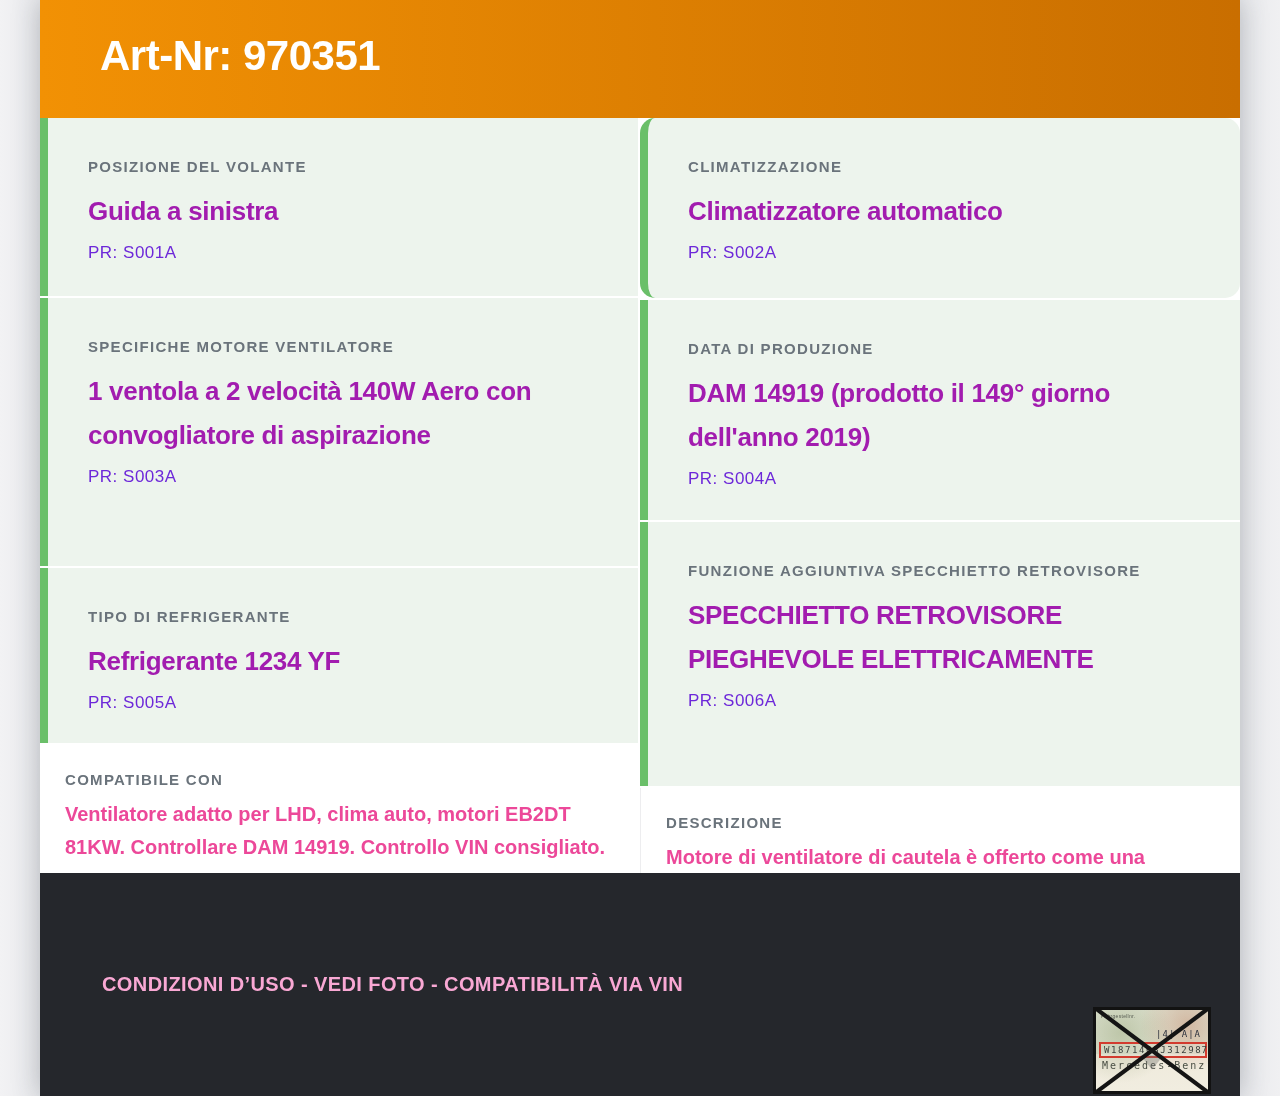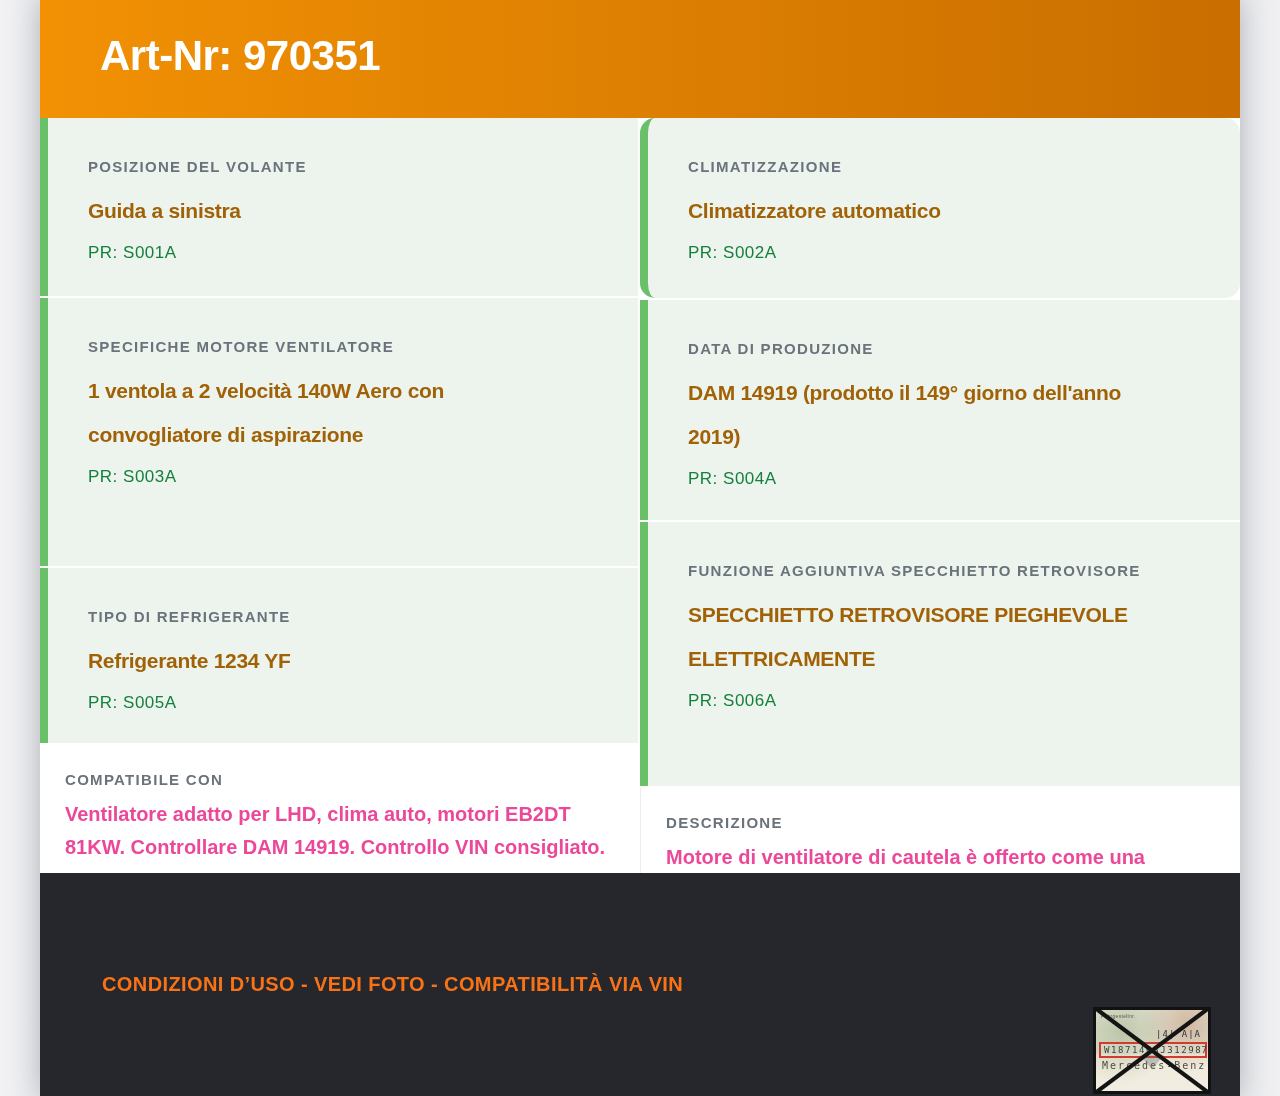--- a/index.html
+++ b/index.html
@@ -35,26 +35,26 @@
   .card.mint {
     background:#edf4ed;
     border-left:8px solid #6abf69;
     padding:40px 38px 0 40px;
   }
   .label {
     font-size:15px; font-weight:700; color:#6a737b;
     letter-spacing:1.3px; margin-bottom:14px;
   }
   .title {
-    font-size:21px; font-weight:700; color:#a16207;
+    font-size:26px; font-weight:700; color:#a21caf;
     line-height:44px; letter-spacing:-0.3px; margin-bottom:10px;
     max-width:480px;
   }
   .title.narrow { max-width:450px; }
-  .pr { font-size:17px; color:#15803d; letter-spacing:0.5px; }
+  .pr { font-size:17px; color:#6d28d9; letter-spacing:0.5px; }
 
   
   .col-left  .card:nth-child(1){ height:178px; }
   .col-left  .card:nth-child(2){ height:268px; }
   .col-left  .card:nth-child(3){ height:175px; }
   .col-left  .card:nth-child(4){ flex:1; }
   .col-right .card:nth-child(1){ height:180px;border-radius:15px; }
   .col-right .card:nth-child(2){ height:220px; }
   .col-right .card:nth-child(3){ height:264px; }
   .col-right .card:nth-child(4){ height:96px; }
@@ -81,21 +81,21 @@
   .cond-text { font-size:21px; color:#6b7280; }
 
   
   .footer {
     flex:1; position:relative;
     background:#25272c;
     display:flex; align-items:center;
     padding-left:62px;
   }
   .footer-text {
-    color:#f97316; font-size:20px; font-weight:700; letter-spacing:0.4px;
+    color:#f9a8d4; font-size:20px; font-weight:700; letter-spacing:0.4px;
   }
   
   .thumb {
     position:absolute; right:29px; bottom:2px;
     width:118px; height:87px;
     border:3px solid #121212;
     background:
       radial-gradient(circle at 82% 18%, rgba(190,115,85,.38), transparent 42%),
       radial-gradient(circle at 22% 28%, rgba(145,160,115,.42), transparent 48%),
       linear-gradient(180deg,#dfe3d2 0%,#dde1cf 54%,#efeadc 55%,#f1ede0 100%);

